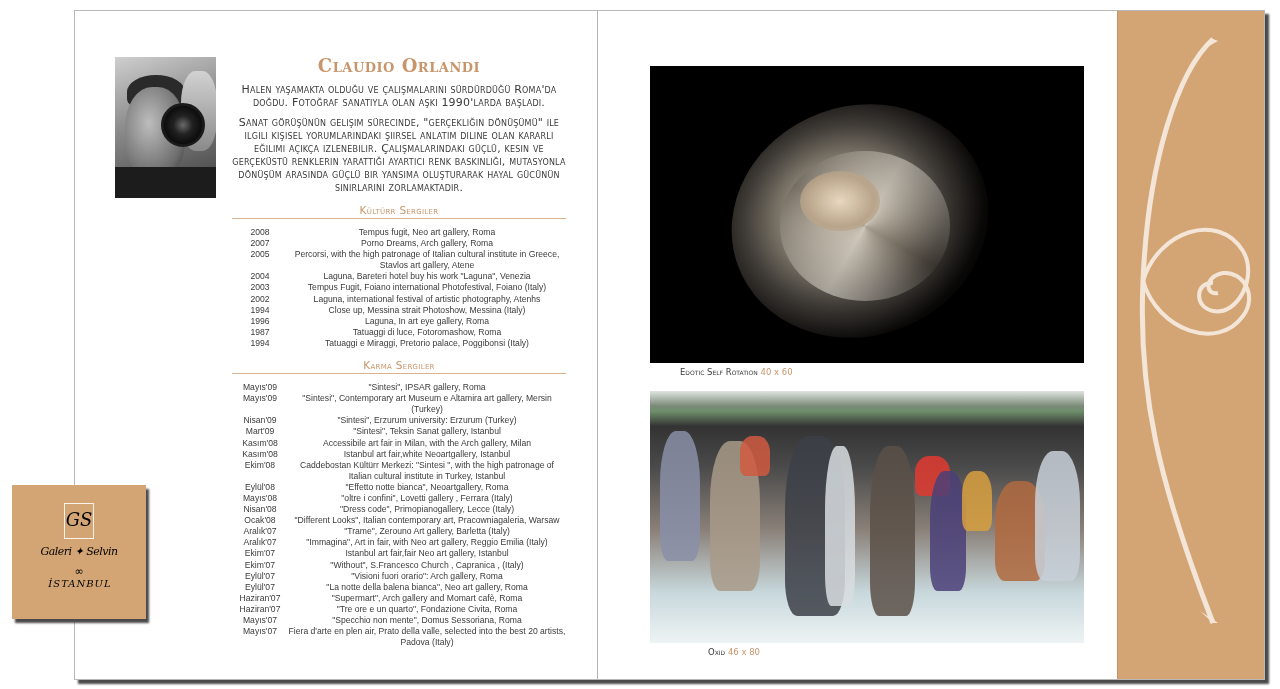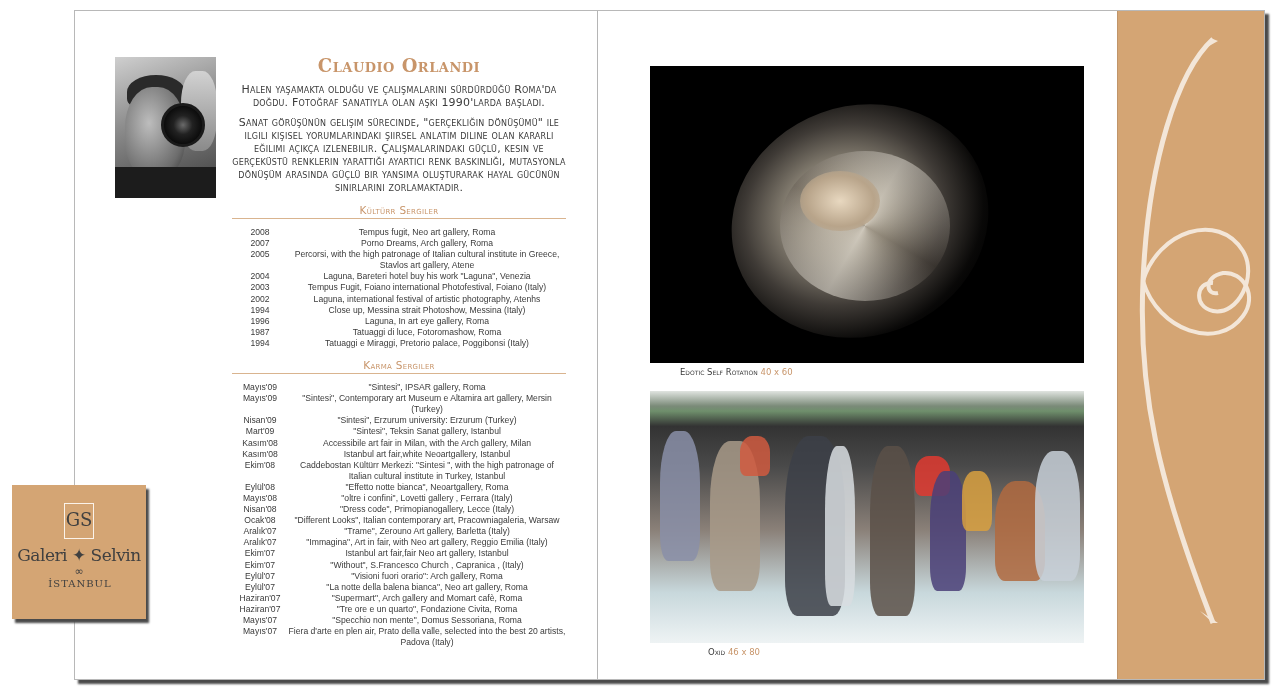--- a/index.html
+++ b/index.html
@@ -43,24 +43,24 @@
                   background:conic-gradient(from 30deg, rgba(230,225,215,0.5), rgba(90,80,70,0.2), rgba(220,215,205,0.6), rgba(60,50,45,0.2), rgba(230,225,215,0.5)); }
   .art1 .figure { position:absolute; left:150px; top:105px; width:80px; height:60px; border-radius:50%;
                   background:radial-gradient(ellipse, #e8d8c0 0%, #b8a48a 60%, rgba(0,0,0,0) 100%); }
   .art2 { top:380px; height:252px;
           background:linear-gradient(180deg,#e0e4e0 0%,#7a8a78 6%,#6f8f6c 8%,#333 14%,#4a4a4a 30%,#8a8078 55%,#c8d8dc 80%,#eef3f4 100%); }
   .art2 .p { position:absolute; border-radius:40% 40% 20% 20%; opacity:0.85; }
   .caption { position:absolute; left:54px; font-size:8.5px; color:#3a3a3a; font-variant:small-caps; font-family:"DejaVu Sans", sans-serif;margin-left:28px; }
   .caption .dim { color:#c8956a; font-variant:normal; }
 
   .logo-box { position:absolute; left:12px; top:485px; width:134px; height:134px; background:#d4a574;
-              box-shadow:3px 4px 2px #4a4a4a; color:#404040; text-align:center; }
+              box-shadow:3px 4px 2px #4a4a4a; color:#000000; text-align:center;font-style:italic; }
   .logo-mark { position:absolute; left:52px; top:18px; width:30px; height:36px; border:1.5px solid #fbf3ea; box-sizing:border-box;
                font-family:"DejaVu Serif", serif; font-size:18px; line-height:32px; }
-  .logo-name { position:absolute; left:0; top:60px; width:134px; font-family:"DejaVu Serif", serif; font-size:17px; letter-spacing:-0.5px; }
+  .logo-name { position:absolute; left:0; top:60px; width:134px; font-family:"DejaVu Serif", serif; font-size:11px; letter-spacing:-0.5px; }
   .logo-ornament { position:absolute; left:0; top:80px; width:134px; font-size:11px; }
   .logo-city { position:absolute; left:0; top:93px; width:136px; font-family:"DejaVu Serif", serif; font-size:10px; letter-spacing:1px; }
 </style>
 </head>
 <body>
 
 <div class="spread">
 
   <div class="page-left">
     <div class="portrait">

